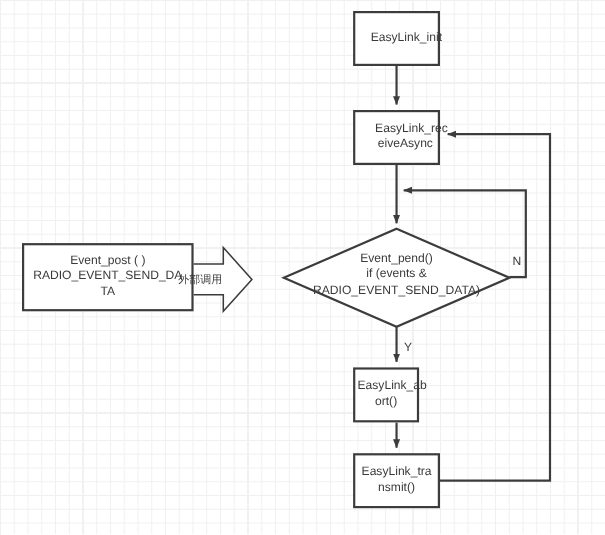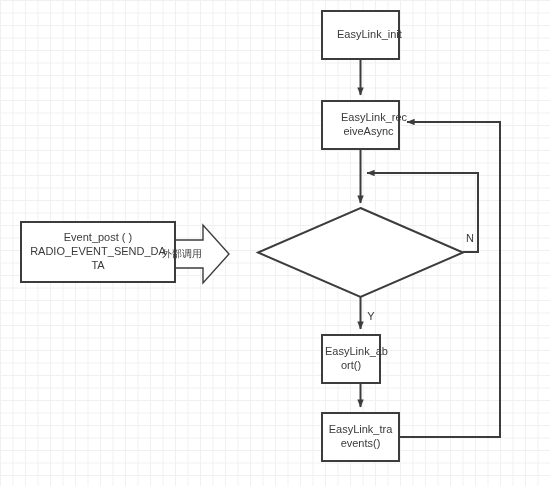--- a/index.html
+++ b/index.html
@@ -115,33 +115,36 @@
 
   <div class="node proc" style="left:321px; top:10px; width:79px; height:50px;padding-left:12px;">
     <span class="node-text">EasyLink_init</span>
   </div>
 
   <div class="node proc" style="left:321px; top:100px; width:79px; height:50px;padding-left:16px;">
     <span class="node-text">EasyLink_rec
 eiveAsync</span>
   </div>
 
+  <div class="decision-text" style="left:258px; top:228px; width:205px;">Event_pend()
+if (events &amp;
+RADIO_EVENT_SEND_DATA)</div>
 
   <div class="edge-label" style="left:365px; top:310px; width:12px;">Y</div>
 
   <div class="edge-label" style="left:464px; top:232px; width:12px;">N</div>
 
   <div class="node proc" style="left:321px; top:334px; width:60px; height:50px;">
     <span class="node-text">EasyLink_ab
 ort()</span>
   </div>
 
   <div class="node proc" style="left:321px; top:412px; width:79px; height:50px;">
     <span class="node-text">EasyLink_tra
-events()</span>
+nsmit()</span>
   </div>
 
   <div class="node proc" style="left:20px; top:221px; width:156px; height:62px; font-size:11px;">
     <span class="node-text">Event_post ( )
 RADIO_EVENT_SEND_DA
 TA</span>
   </div>
 
   <div class="arrow-label" style="left:160px; top:247px; width:44px;">外部调用</div>
 

